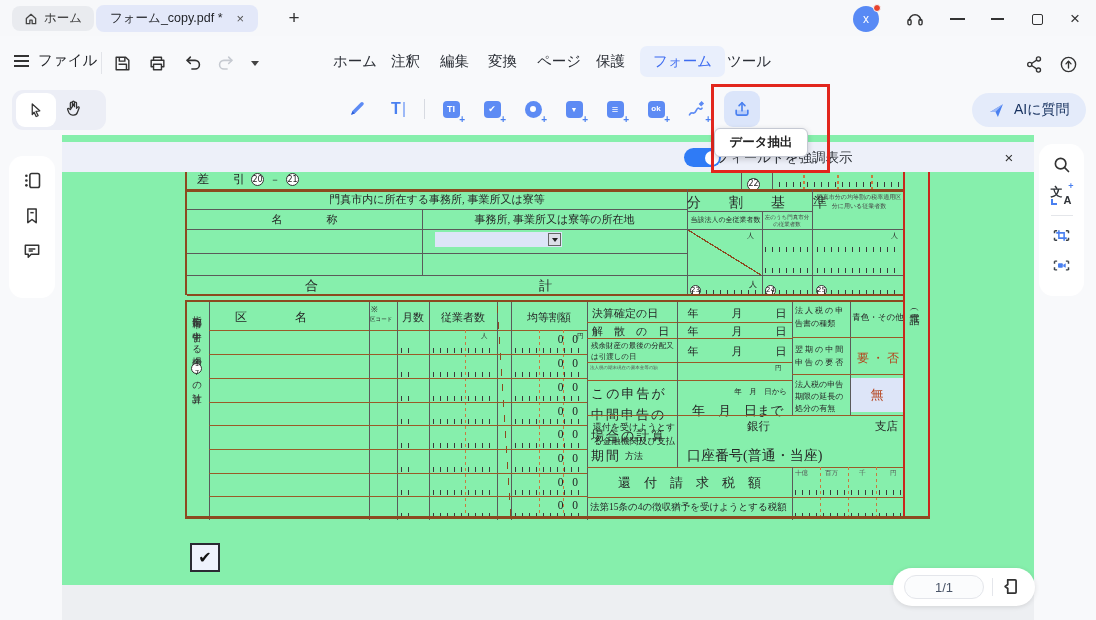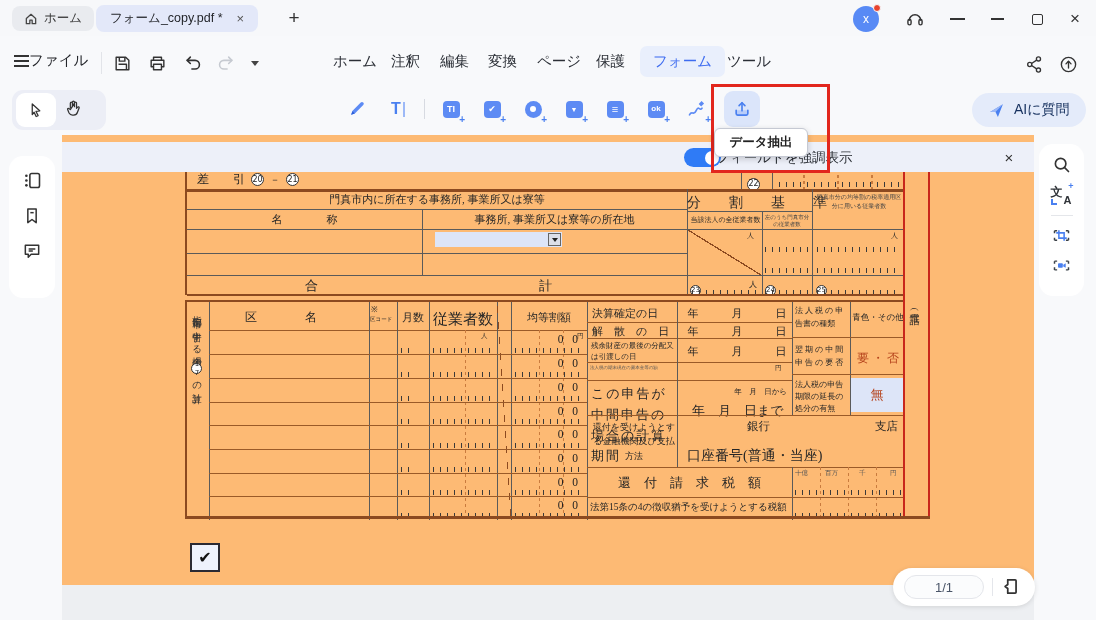--- a/index.html
+++ b/index.html
@@ -17,21 +17,21 @@
   .avatar { position:absolute; left:853px; top:6px; width:26px; height:26px; border-radius:50%; background:#588af5; color:#fff; font-size:12px; display:flex; align-items:center; justify-content:center; }
   .avatar-dot { position:absolute; left:873px; top:4px; width:8px; height:8px; border-radius:50%; background:#e8432e; border:1.5px solid #f7f8fa; }
   .win-ico { position:absolute; top:8px; width:22px; height:22px; display:flex; align-items:center; justify-content:center; color:#333; }
   .hamb i { display:block; width:15px; height:1.8px; background:#333; margin:2.2px 0; }
   .min-bar { width:13px; height:1.8px; background:#333; }
   .max-box { width:11px; height:11px; border:1.8px solid #333; border-radius:2px; }
   .close-x { font-size:17px; }
 
   
   .menubar { position:absolute; left:0; top:36px; width:1096px; height:52px; background:#f8f9fb; }
-  .file-btn { position:absolute; left:14px; top:15px; display:flex; align-items:center; font-size:14.5px; color:#24262b; }
+  .file-btn { position:absolute; left:14px; top:15px; display:flex; align-items:center; gap:9px; font-size:14.5px; color:#24262b; }
   .file-btn i { display:block; width:15px; height:2px; background:#333; box-shadow:0 5px 0 #333, 0 -5px 0 #333; }
   .mb-div { position:absolute; left:101px; top:16px; width:1px; height:22px; background:#e2e4e9; }
   .qicon { position:absolute; top:15px; width:24px; height:24px; display:flex; align-items:center; justify-content:center; }
   .caret { width:0; height:0; border-left:4.5px solid transparent; border-right:4.5px solid transparent; border-top:5.5px solid #444; }
   .menu-item { position:absolute; top:16px; font-size:14.5px; color:#2b2f36; }
   .menu-item.active { top:10px; background:#e9effc; color:#3e6cf0; border-radius:7px; padding:6px 13px; }
 
   
   .toolrow { position:absolute; left:0; top:88px; width:1096px; height:47px; background:#f8f9fb; }
   .selpill { position:absolute; left:12px; top:2px; width:94px; height:40px; background:#eceef6; border-radius:11px; }
@@ -67,21 +67,21 @@
 
   
   .notif { position:absolute; left:62px; top:142px; width:972px; height:30px; background:#edf0f9; z-index:10; }
   .notif-msg { position:absolute; left:156px; top:7px; font-size:13.5px; color:#141519; }
   .toggle { position:absolute; left:622px; top:6px; width:37px; height:19px; border-radius:10px; background:#2f7bf6; }
   .toggle b { position:absolute; right:2.5px; top:2.5px; width:14px; height:14px; border-radius:50%; background:#fff; }
   .notif-label { position:absolute; left:654px; top:7px; font-size:13.5px; color:#2b2f36; }
   .notif-close { position:absolute; left:936px; top:4px; width:22px; height:22px; display:flex; align-items:center; justify-content:center; font-size:15px; color:#333; }
 
   
-  .page { position:absolute; left:62px; top:135px; width:972px; height:450px; background:#fdba74; }
+  .page { position:absolute; left:62px; top:135px; width:972px; height:450px; background:#86efac; }
   .bottom-strip { position:absolute; left:62px; top:585px; width:972px; height:35px; background:#edeff2; }
 
   .serif { font-family:"Liberation Serif","DejaVu Serif",serif; color:#262626; }
   .circ { display:inline-flex; align-items:center; justify-content:center; width:13px; height:13px; border:1px solid #333; border-radius:50%; font-size:8px; line-height:1; font-family:"DejaVu Sans",sans-serif; color:#222; background:#fff; }
   .circ.sm { width:11px; height:11px; font-size:7px; }
   .vline { position:absolute; width:1px; background:#5a5a5a; }
   .hline { position:absolute; height:1px; background:#5a5a5a; }
   .hbrown { position:absolute; height:1px; background:#9a5a28; }
   .thickb { position:absolute; background:#8c4a20; }
   .ticks { position:absolute; height:5px; background:repeating-linear-gradient(90deg,#3a3a3a 0 1px,transparent 1px 7px); }
@@ -417,25 +417,25 @@
     <div class="thickb" style="left:0; top:125px; width:718px; height:2px;"></div>
   </div>
 
   <div class="t2 serif" style="left:123px; top:165px; width:718px; height:218px; border:2px solid #8c4a20; border-right:none;">
 
     <div class="abs vtext" style="left:3px; top:6px; height:206px; font-size:9.5px; letter-spacing:1px; color:#333;">
       <span>指定都市に申告する場合の</span><span class="circ sm">17</span><span>の計算</span>
     </div>
     <div class="vline" style="left:22px; top:0; height:218px;"></div>
 
-    <div class="abs" style="left:14px; top:7px; width:160px; text-align:center; font-size:12px; white-space:pre;">区　　　　名</div>
+    <div class="abs" style="left:4px; top:7px; width:160px; text-align:center; font-size:12px; white-space:pre;">区　　　　名</div>
     <div class="abs" style="left:184px; top:1px; font-size:8px;">※</div>
     <div class="abs" style="left:183px; top:14px; font-size:5.5px;">区コード</div>
     <div class="abs" style="left:210px; top:8px; width:32px; text-align:center; font-size:11px;">月数</div>
-    <div class="abs" style="left:242px; top:8px; width:68px; text-align:center; font-size:15px;">従業者数</div>
+    <div class="abs" style="left:242px; top:8px; width:68px; text-align:center; font-size:11px;">従業者数</div>
     <div class="abs" style="left:324px; top:8px; width:76px; text-align:center; font-size:11px;">均等割額</div>
     <div class="hbrown" style="left:22px; top:28px; width:378px;"></div>
     <div class="abs" style="left:294px; top:30px; font-size:6.5px;">人</div>
     <div class="abs" style="left:390px; top:30px; font-size:6.5px;">円</div>
 
     <div class="vline" style="left:182px; top:0; height:218px;"></div>
     <div class="vline" style="left:210px; top:0; height:218px;"></div>
     <div class="vline" style="left:242px; top:0; height:218px;"></div>
     <div class="vline" style="left:310px; top:0; height:218px;"></div>
     <div class="vline" style="left:324px; top:0; height:218px;"></div>

